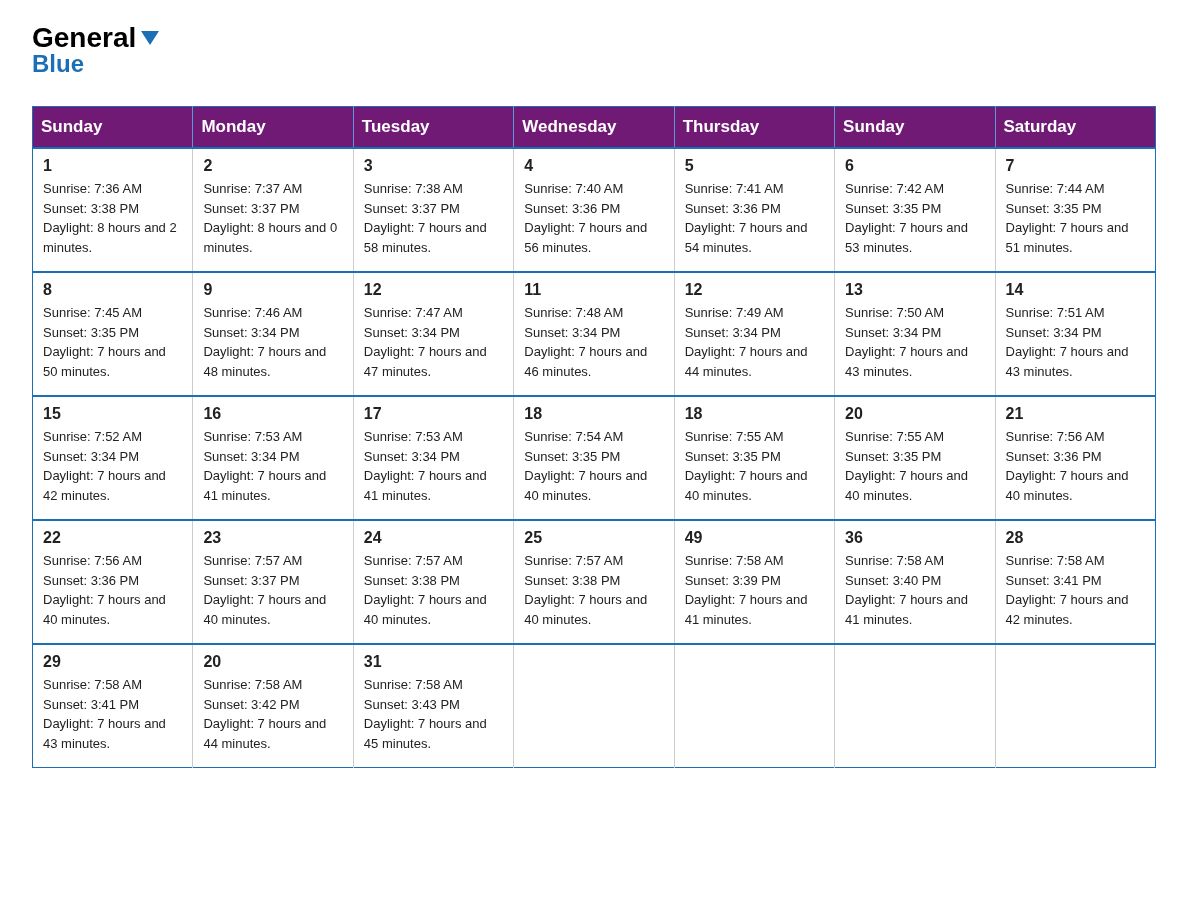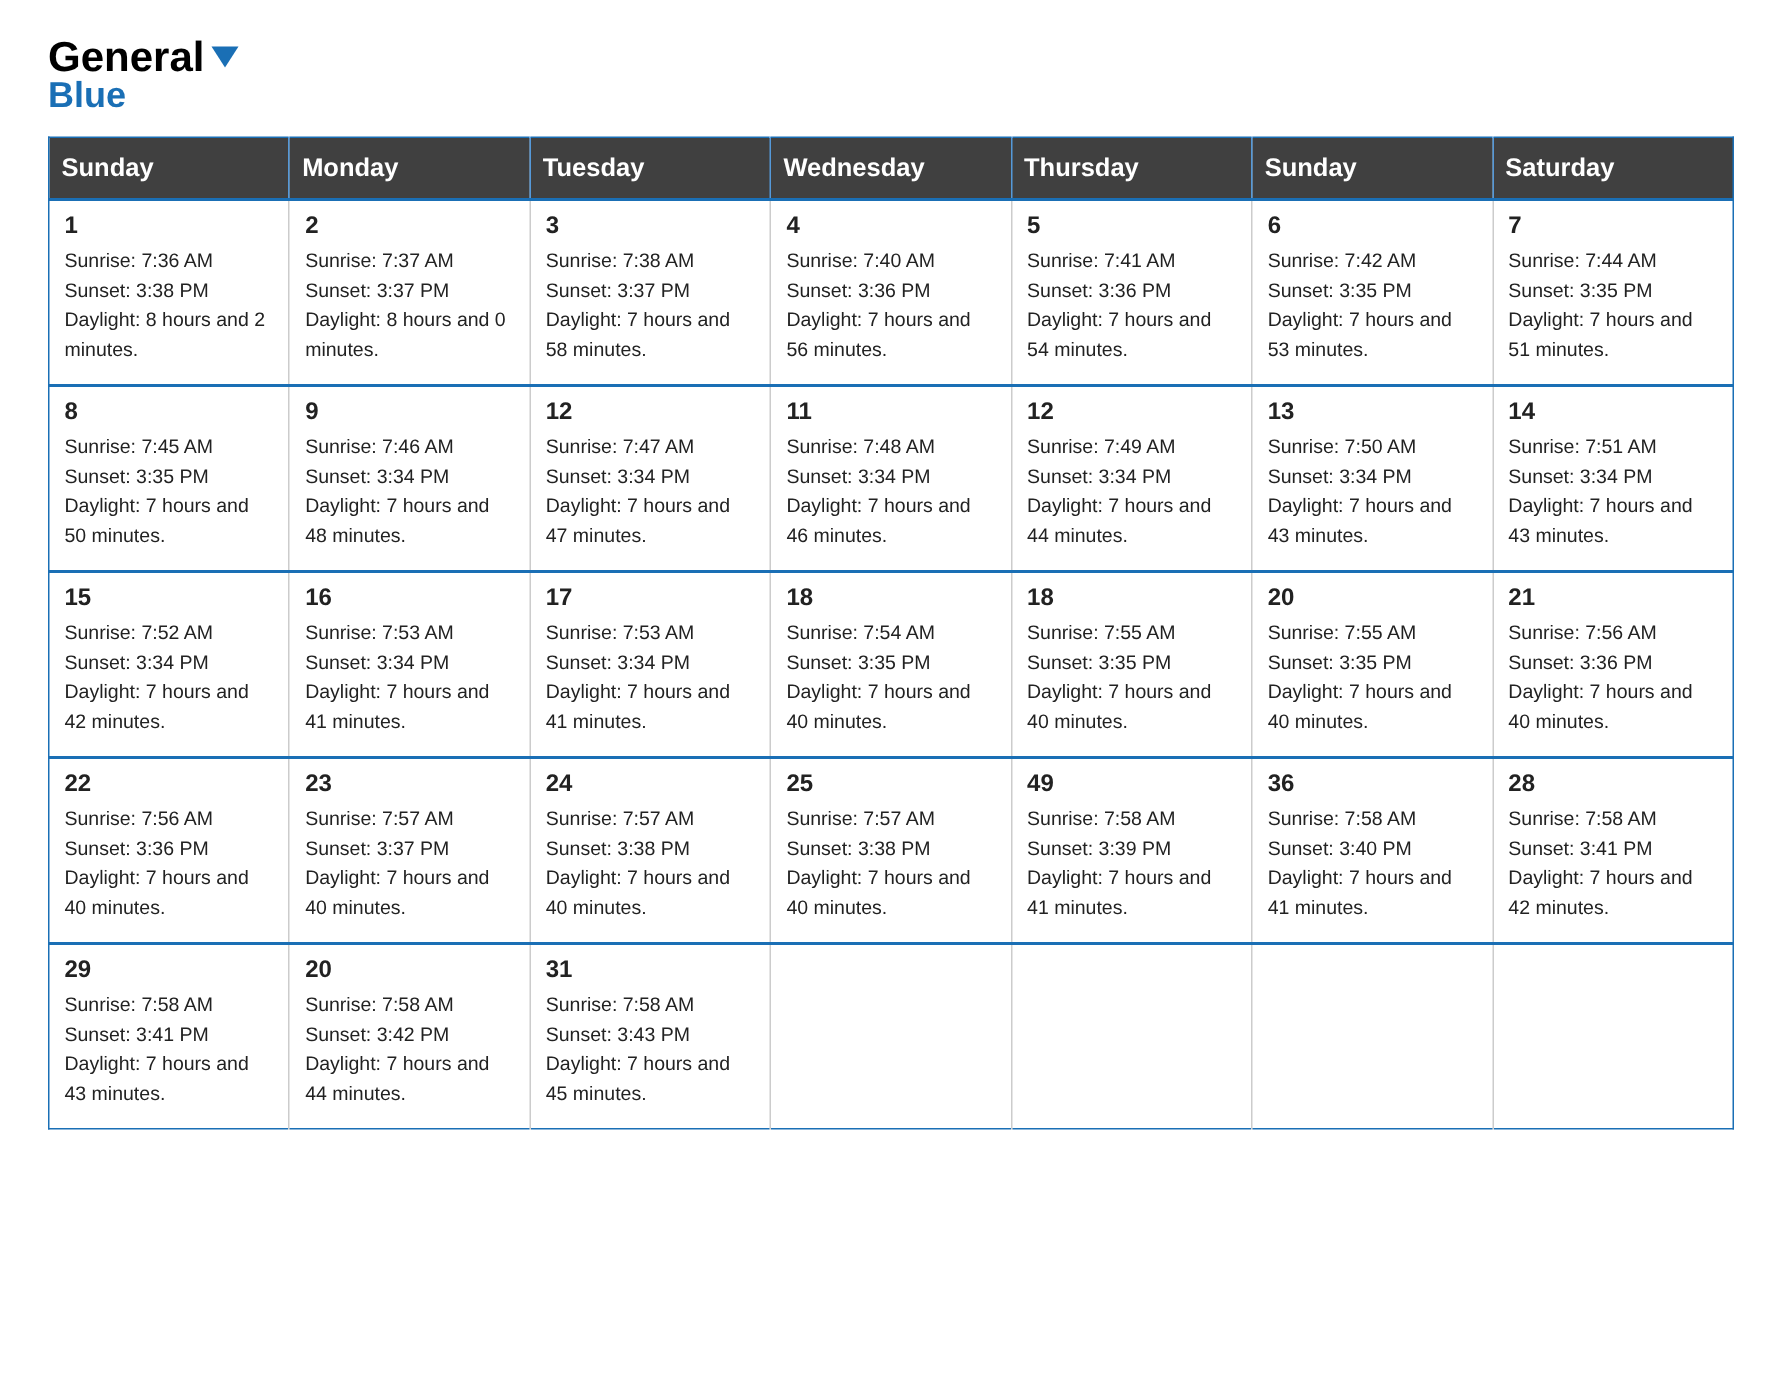--- a/index.html
+++ b/index.html
@@ -7,21 +7,21 @@
       font-family: Arial, sans-serif;
       background: #fff;
       padding: 24px 32px;
       width: 1188px;
       min-height: 918px;
     }
     .header {
       display: flex;
       justify-content: space-between;
       align-items: flex-end;
-      margin-bottom: 15px;
+      margin-bottom: 30px;
     }
     .logo {
       display: flex;
       flex-direction: column;
       align-items: flex-start;
     }
     .logo-general {
       font-size: 28px;
       font-weight: bold;
       color: #000;
@@ -50,21 +50,21 @@
       font-size: 22px;
       color: #333;
       margin-top: 4px;
     }
     .calendar {
       width: 100%;
       border-collapse: collapse;
       border: 1px solid #1a6fb5;
     }
     .calendar thead tr th {
-      background-color: #404040;
+      background-color: #701a75;
       color: #fff;
       font-size: 17px;
       font-weight: bold;
       padding: 10px 8px;
       text-align: left;
       border-right: 1px solid #5599d9;
     }
     .calendar thead tr th:last-child {
       border-right: none;
     }

